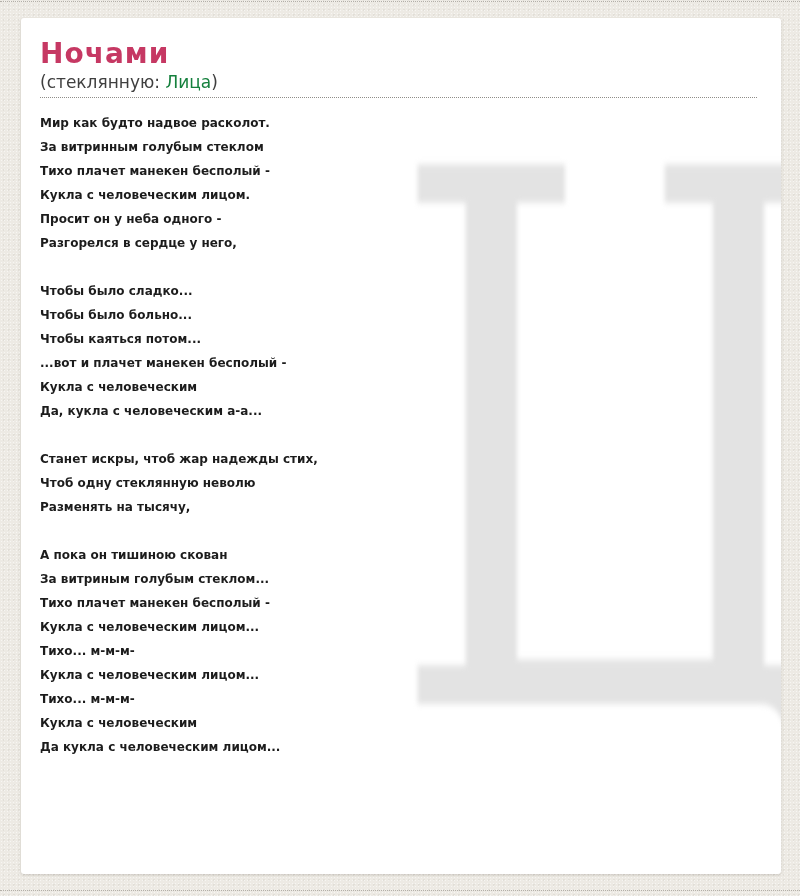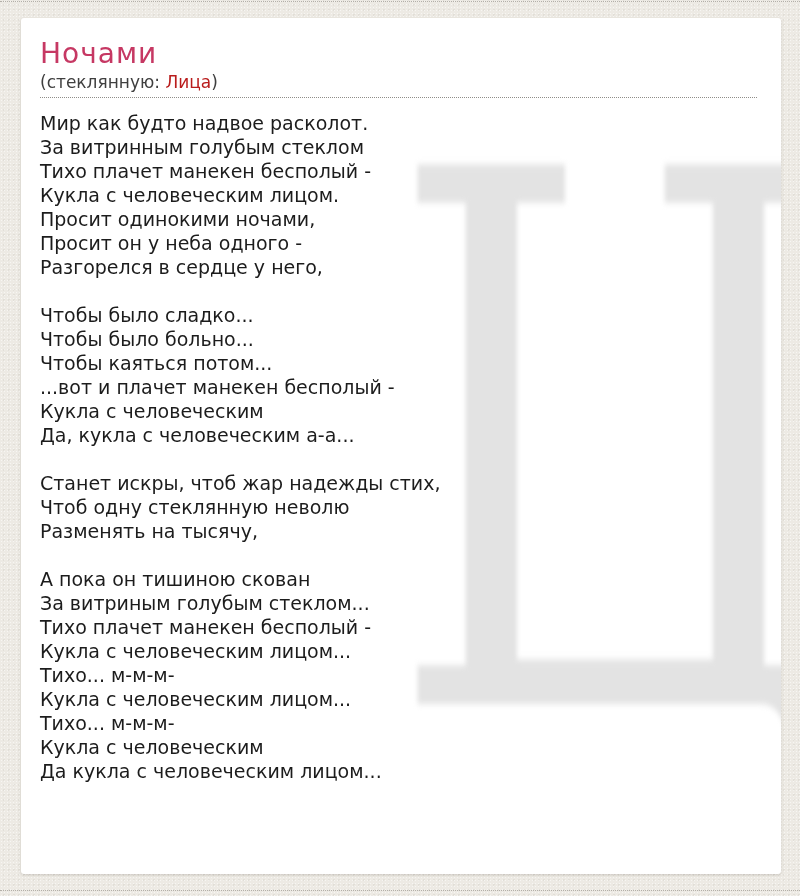--- a/index.html
+++ b/index.html
@@ -61,45 +61,45 @@
   }
 
   .header {
     position: relative;
     z-index: 1;
     padding: 21px 24px 0 19px;
   }
   .song-title {
     margin: 0;
     font-size: 28px;
-    font-weight: 400;
+    font-weight: 700;
     letter-spacing: 1px;
     line-height: 1.1;
     color: #c63863;
   }
   .artist-line {
     margin-top: 1px;
     font-size: 17px;
     line-height: 22px;
     color: #3f3f3f;
     padding-bottom: 4px;
     border-bottom: 1px dotted #8f8d89;
   }
   .artist-link {
-    color: #b91c1c;
+    color: #15803d;
     text-decoration: none;
     cursor: pointer;
   }
 
   .lyrics {
     position: relative;
     z-index: 1;
     margin: 13px 0 0 19px;
-    font-size: 19px;
-    font-weight: normal;
+    font-size: 12px;
+    font-weight: bold;
     line-height: 24px;
     color: #1c1c1c;
   }
   .stanza { margin: 0 0 24px 0; }
   .lyric-line { white-space: pre; }
 </style>
 </head>
 <body>
 
 <div class="page">
@@ -114,21 +114,20 @@
         <span>(стеклянную: </span><a class="artist-link" href="#">Лица</a><span>)</span>
       </div>
     </div>
 
     <div class="lyrics">
         <div class="stanza">
           <div class="lyric-line">Мир как будто надвое расколот.</div>
           <div class="lyric-line">За витринным голубым стеклом</div>
           <div class="lyric-line">Тихо плачет манекен бесполый -</div>
           <div class="lyric-line">Кукла с человеческим лицом.</div>
-          <div class="lyric-line">Просит одинокими ночами,</div>
           <div class="lyric-line">Просит он у неба одного -</div>
           <div class="lyric-line">Разгорелся в сердце у него,</div>
         </div>
         <div class="stanza">
           <div class="lyric-line">Чтобы было сладко...</div>
           <div class="lyric-line">Чтобы было больно...</div>
           <div class="lyric-line">Чтобы каяться потом...</div>
           <div class="lyric-line">...вот и плачет манекен бесполый -</div>
           <div class="lyric-line">Кукла с человеческим</div>
           <div class="lyric-line">Да, кукла с человеческим а-а...</div>

